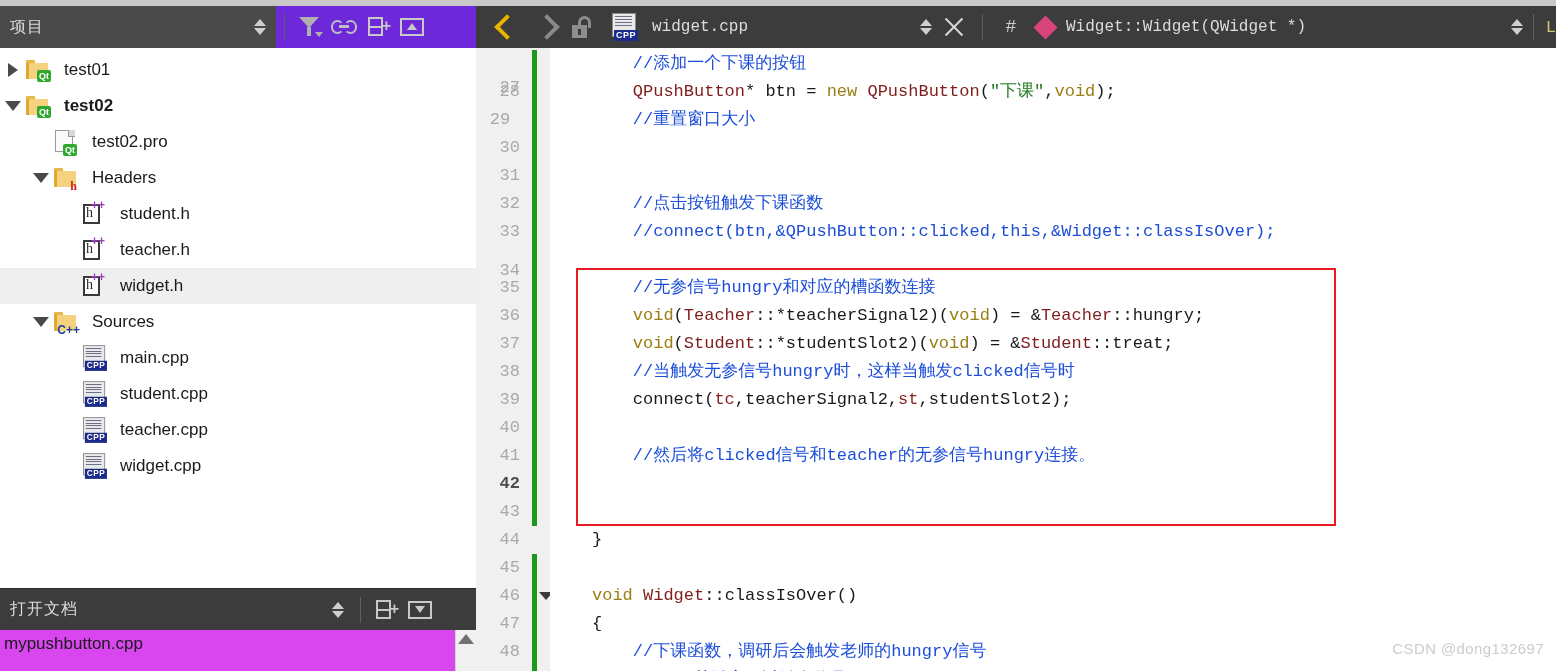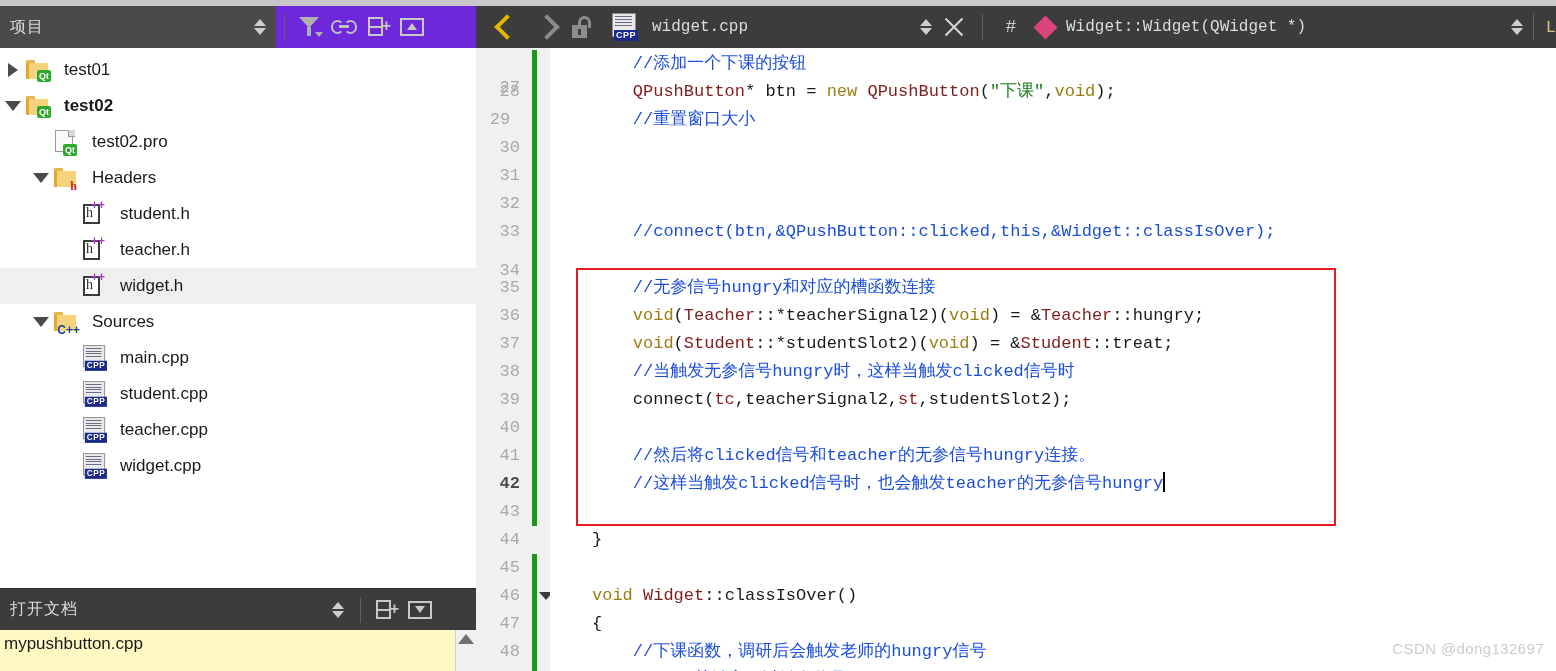--- a/index.html
+++ b/index.html
@@ -129,21 +129,21 @@
     border-top: 1px solid #2a2a2a;
   }
   .combo2 {
     width: 352px; height: 42px;
     background: #3c3c3c;
     display: flex; align-items: center; justify-content: space-between;
     padding: 0 6px 0 10px;
   }
   .openlist {
     flex: 0 0 41px;
-    background: #fef9c3;
+    background: #d946ef;
     display: flex;
     align-items: flex-start;
     position: relative;
     overflow: hidden;
   }
   .openlist .item {
     font-size: 17px; color: #1a1a1a;
     padding: 4px 0 0 4px;
     white-space: nowrap;
   }
@@ -740,30 +740,30 @@
           <div class="gnum" style="top: 618px;">49</div>
           <div class="changebar" style="top: 2px; height: 476px; background: rgb(26, 154, 26);"></div>
           <div class="changebar" style="top: 506px; height: 140px; background: rgb(26, 154, 26);"></div>
         </div>
       <div class="codearea">
         <div class="redbox" style="left: 26px; top: 220px; width: 760px; height: 258px; border-color: rgb(232, 27, 35);"></div>
       <div class="cline" style="top: 2px; left: 82.8px;"><span class="cm">//添加一个下课的按钮</span></div>
           <div class="cline" style="top: 30px; left: 82.8px;"><span class="typ">QPushButton</span><span class="pl">* btn = </span><span class="kw">new</span><span class="pl"> </span><span class="typ">QPushButton</span><span class="pl">(</span><span class="str">"下课"</span><span class="pl">,</span><span class="kw">void</span><span class="pl">);</span></div>
           <div class="cline" style="top: 58px; left: 82.8px;"><span class="cm">//重置窗口大小</span></div>
           <div class="cline" style="top: 114px; left: 42px;"></div>
+          <div class="cline" style="top: 142px; left: 82.8px;"><span class="cm">//点击按钮触发下课函数</span></div>
           <div class="cline" style="top: 170px; left: 82.8px;"><span class="cm">//connect(btn,&amp;QPushButton::clicked,this,&amp;Widget::classIsOver);</span></div>
           <div class="cline" style="top: 198px; left: 42px;"></div>
           <div class="cline" style="top: 226px; left: 82.8px;"><span class="cm">//无参信号hungry和对应的槽函数连接</span></div>
           <div class="cline" style="top: 254px; left: 82.8px;"><span class="kw">void</span><span class="pl">(</span><span class="typ">Teacher</span><span class="pl">::*teacherSignal2)(</span><span class="kw">void</span><span class="pl">) = &amp;</span><span class="typ">Teacher</span><span class="pl">::hungry;</span></div>
           <div class="cline" style="top: 282px; left: 82.8px;"><span class="kw">void</span><span class="pl">(</span><span class="typ">Student</span><span class="pl">::*studentSlot2)(</span><span class="kw">void</span><span class="pl">) = &amp;</span><span class="typ">Student</span><span class="pl">::treat;</span></div>
           <div class="cline" style="top: 310px; left: 82.8px;"><span class="cm">//当触发无参信号hungry时，这样当触发clicked信号时</span></div>
           <div class="cline" style="top: 338px; left: 82.8px;"><span class="pl">connect(</span><span class="var">tc</span><span class="pl">,teacherSignal2,</span><span class="var">st</span><span class="pl">,studentSlot2);</span></div>
           <div class="cline" style="top: 366px; left: 42px;"></div>
           <div class="cline" style="top: 394px; left: 82.8px;"><span class="cm">//然后将clicked信号和teacher的无参信号hungry连接。</span></div>
-          <div class="cline" style="top: 422px; left: 82.8px;"><span class="cm">//这样当触发clicked信号时，也会触发teacher的无参信号hungry</span><span class="caret"></span></div>
           <div class="cline" style="top: 478px; left: 42px;"><span class="pl">}</span></div>
           <div class="cline" style="top: 506px; left: 42px;"></div>
           <div class="cline" style="top: 534px; left: 42px;"><span class="kw">void</span><span class="pl"> </span><span class="typ">Widget</span><span class="pl">::classIsOver()</span></div>
           <div class="cline" style="top: 562px; left: 42px;"><span class="pl">{</span></div>
           <div class="cline" style="top: 590px; left: 82.8px;"><span class="cm">//下课函数，调研后会触发老师的hungry信号</span></div>
           <div class="cline" style="top: 618px; left: 82.8px;"><span class="cm">//emit关键字可以触发信号</span></div>
         </div>
     </div>
 
     <div class="watermark">CSDN @dong132697</div>

